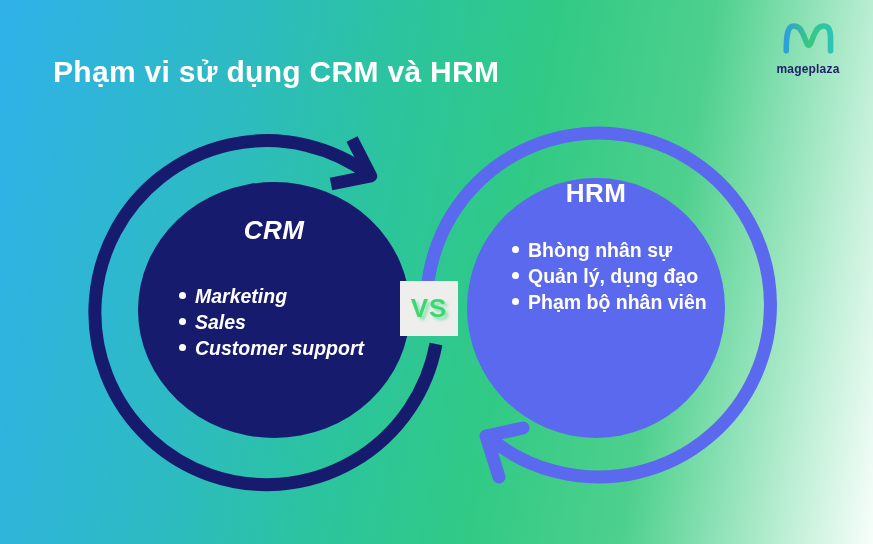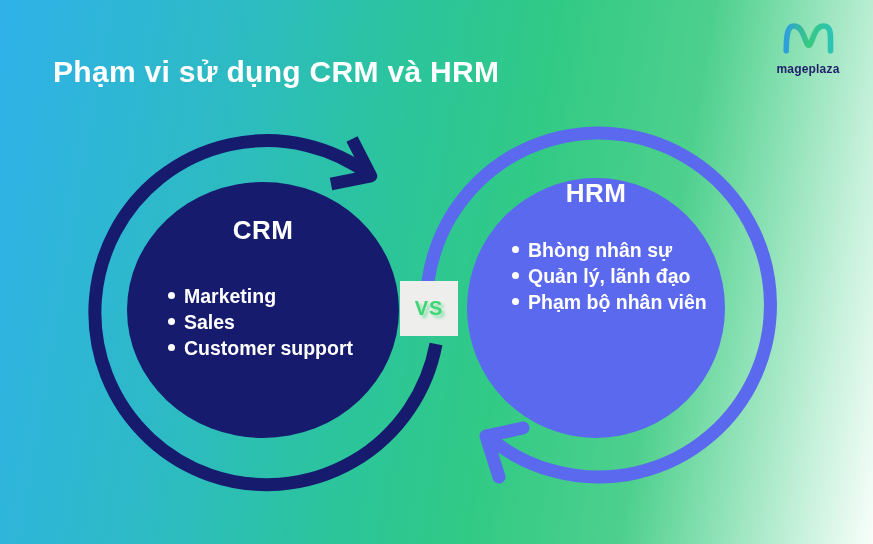--- a/index.html
+++ b/index.html
@@ -29,21 +29,21 @@
     color:var(--brand-text,#221e6b);letter-spacing:.2px;
   }
   
   svg.arrows{position:absolute;left:0;top:0;pointer-events:none;}
   .crm-arc,.crm-head{stroke:var(--crm-circle,#161b6e);fill:none;stroke-width:13;}
   .crm-head{stroke-width:12.5;stroke-linejoin:round;}
   .hrm-arc,.hrm-head{stroke:var(--hrm-circle,#5a69ee);fill:none;stroke-width:13;
     stroke-linecap:round;stroke-linejoin:round;}
   
   .disc{position:absolute;border-radius:50%;color:#fff;}
-  .disc.crm{left:127px;top:182px;width:272px;height:256px;background:var(--crm-circle,#161b6e);}
+  .disc.crm{left:138px;top:182px;width:272px;height:256px;background:var(--crm-circle,#161b6e);font-style:italic;}
   .disc.hrm{left:467px;top:178px;width:258px;height:260px;background:var(--hrm-circle,#5a69ee);}
   .disc-title{
     text-align:center;font-size:26px;font-weight:700;letter-spacing:.5px;
   }
   .disc.crm .disc-title{margin-top:33px;}
   .disc.hrm .disc-title{}
   .disc ul{list-style:none;margin:0;padding:0;}
   .disc.crm ul{margin-top:37px;padding-left:41px;text-align:right;}
   .disc.hrm ul{margin-top:28px;padding-left:45px;}
   .disc li{
@@ -52,21 +52,21 @@
   }
   .dot{
     flex:0 0 auto;width:7px;height:7px;border-radius:50%;
     background:#fff;margin-right:9px;position:relative;top:-4px;
   }
   
   .vs-badge{
     position:absolute;left:400px;top:281px;width:58px;height:55px;
     background:var(--vs-badge,#eeeeec);
     display:flex;align-items:center;justify-content:center;
-    font-size:20px;font-weight:700;letter-spacing:1px;
+    font-size:26px;font-weight:700;letter-spacing:1px;
     color:var(--vs-text,#3ed672);
     text-shadow:3px 3px 3px rgba(125,224,168,.85);
   }
 </style>
 </head>
 <body>
 
 <div class="canvas">
 
   <h1 class="page-title">Phạm vi sử dụng CRM và HRM</h1>
@@ -114,21 +114,21 @@
 
   <div class="disc hrm">
     <div class="disc-title">HRM</div>
     <ul>
       <li>
         <span class="dot"></span>
         <span>Bhòng nhân sự</span>
       </li>
       <li>
         <span class="dot"></span>
-        <span>Quản lý, lãnh đạo</span>
+        <span>Quản lý, dụng đạo</span>
       </li>
       <li>
         <span class="dot"></span>
         <span>Phạm bộ nhân viên</span>
       </li>
     </ul>
   </div>
 
   <div class="vs-badge">VS</div>
 

